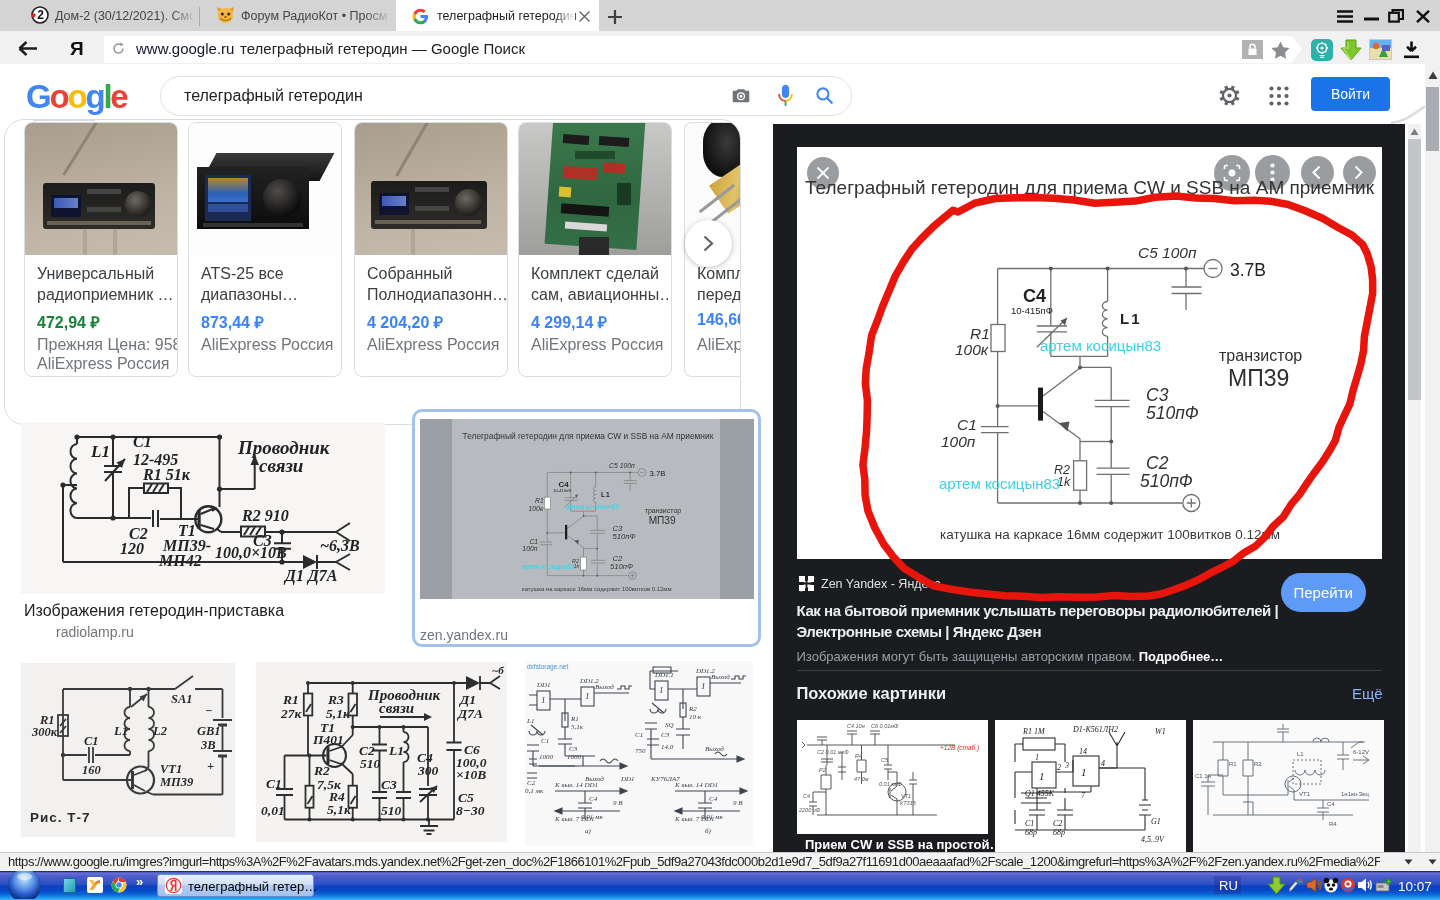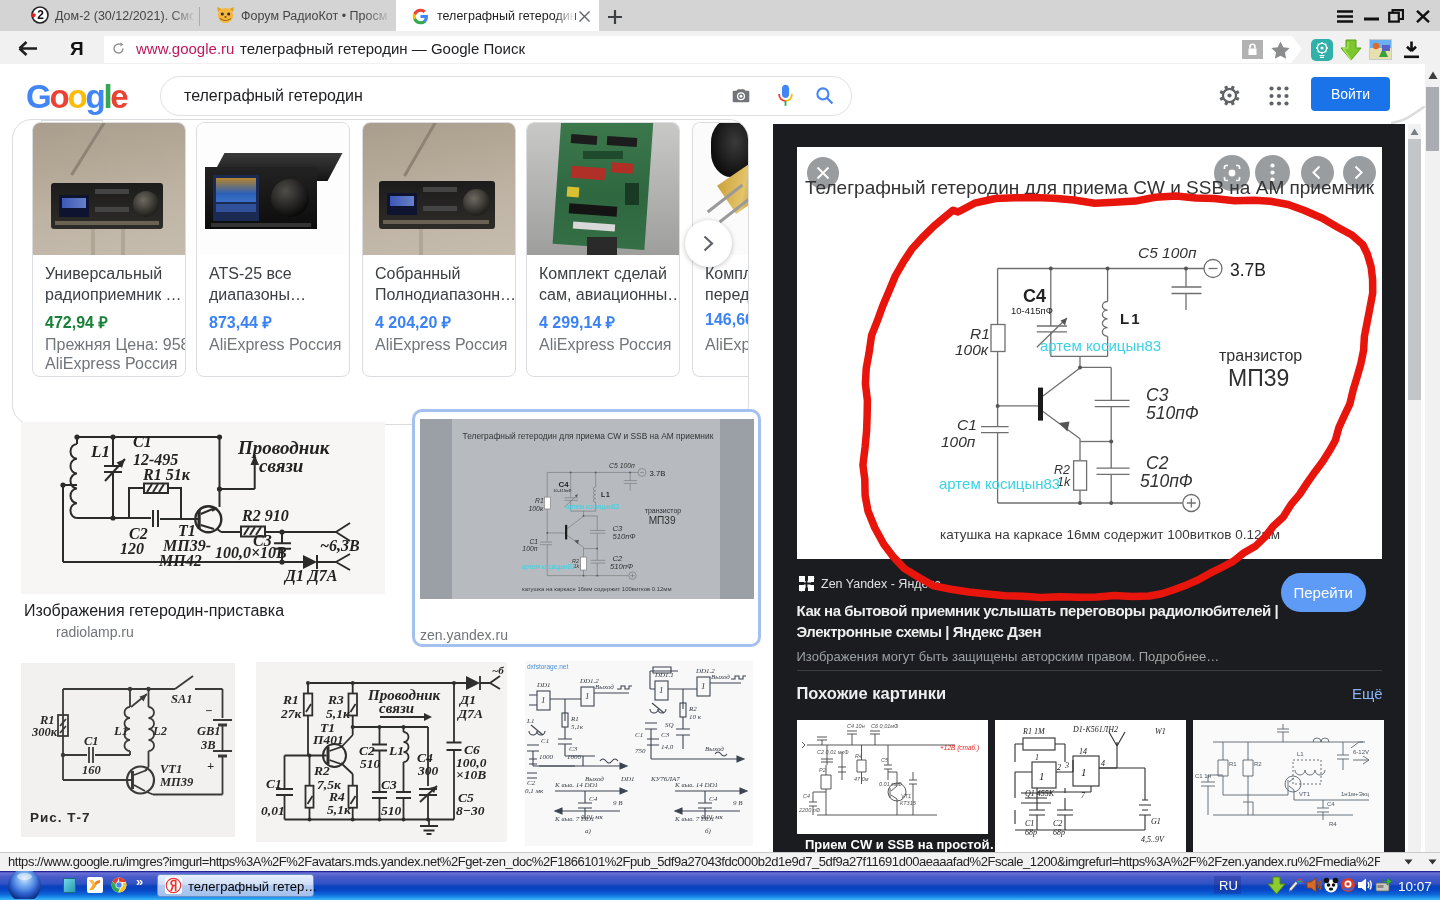--- a/index.html
+++ b/index.html
@@ -109,21 +109,21 @@
 <div class="abs" id="urlfield"></div>
 <div class="abs" id="urlpoint"></div>
 <svg class="abs" style="left:18px;top:41px;" width="20" height="15" viewBox="0 0 20 15">
       <path d="M1.5 7.5 H19 M1.5 7.5 L8.5 1 M1.5 7.5 L8.5 14" stroke="#1f1f1f" stroke-width="2.6" fill="none"></path>
     </svg>
 <div class="abs" style="left:70px;top:38px;font-size:19px;font-weight:bold;color:#111;">Я</div>
 <svg class="abs" style="left:112px;top:42px;" width="13" height="13" viewBox="0 0 13 13">
       <path d="M11 6.5 A4.5 4.5 0 1 1 8.6 2.5" stroke="#909090" stroke-width="1.4" fill="none"></path>
       <path d="M8 0.5 L11.5 2.2 L8.7 4.6 Z" fill="#909090"></path>
     </svg>
-<div class="abs" style="left:136px;top:40px;font-size:15px;color:#be185d;">www.google.ru</div>
+<div class="abs" style="left:136px;top:40px;font-size:15px;color:#0f172a;">www.google.ru</div>
 <div class="abs" style="left:240px;top:40px;font-size:15px;color:#202124;">телеграфный гетеродин — Google Поиск</div>
 
 <div class="abs" style="left:1242px;top:40px;width:21px;height:19px;background:#b2b2b2;"></div>
 <svg class="abs" style="left:1246px;top:43px;" width="13" height="13" viewBox="0 0 13 13">
       <rect x="2.5" y="5.5" width="8" height="6.5" fill="#fff"></rect>
       <path d="M4 5.5 V3.8 A2.5 2.5 0 0 1 9 3.8 V5.5" stroke="#fff" stroke-width="1.6" fill="none"></path>
     </svg>
 <svg class="abs" style="left:1271px;top:41px;" width="19" height="18" viewBox="0 0 19 18">
       <path d="M9.5 0.5 L12.3 6.2 L18.6 7.1 L14 11.5 L15.1 17.7 L9.5 14.8 L3.9 17.7 L5 11.5 L0.4 7.1 L6.7 6.2 Z" fill="#8a8d90"></path>
     </svg>
@@ -190,21 +190,21 @@
         <circle cx="2.5" cy="10" r="2.1"></circle>
         <circle cx="10" cy="10" r="2.1"></circle>
         <circle cx="17.5" cy="10" r="2.1"></circle>
         <circle cx="2.5" cy="17.5" r="2.1"></circle>
         <circle cx="10" cy="17.5" r="2.1"></circle>
         <circle cx="17.5" cy="17.5" r="2.1"></circle>
       </g>
     </svg>
 <div class="abs" id="voiti">Войти</div>
 
-<div class="abs" style="left:12px;top:119px;width:737px;height:306px;border:1px solid #dadce0;border-radius:20px;overflow:hidden;">
+<div class="abs" style="left:4px;top:119px;width:737px;height:306px;border:1px solid #dadce0;border-radius:20px;overflow:hidden;">
   <div style="position:absolute;left:28px;top:0;width:62px;height:10px;background:#fff;border:1px solid #dadce0;border-radius:0 0 8px 8px;"></div>
 
   <div class="pcard" style="left:19px;">
     <div class="pimg" style="background:linear-gradient(168deg,#a99d8d 0%,#b3a796 30%,#bdb2a2 55%,#c6bcae 100%);">
       <div style="position:absolute;left:18px;top:60px;width:112px;height:46px;background:linear-gradient(180deg,#1c1c1c,#2e2c28);border-radius:3px;"></div>
       <div style="position:absolute;left:26px;top:72px;width:30px;height:22px;background:#0e1430;"></div>
       <div style="position:absolute;left:29px;top:75px;width:24px;height:10px;background:linear-gradient(90deg,#4868d8,#7e9cf0);opacity:.8"></div>
       <div style="position:absolute;left:100px;top:68px;width:26px;height:26px;border-radius:50%;background:radial-gradient(circle at 40% 35%,#6e6a62,#23211d 70%);"></div>
       <div style="position:absolute;left:62px;top:66px;width:34px;height:5px;background:#444;"></div>
       <div style="position:absolute;left:62px;top:84px;width:34px;height:5px;background:#444;"></div>
@@ -685,21 +685,21 @@
   <svg class="abs" style="left:23.5px;top:450px;" width="19" height="19" viewBox="0 0 19 19">
         <path fill="#fff" d="M9.5 0 C9.3 5.2 8.6 7.2 6.9 8.6 C5.4 9.9 3.4 10.3 0 10.5 V8.5 C3.4 8.7 5.4 9.1 6.9 10.4 C8.6 11.8 9.3 13.8 9.5 19 H11.5 C11.7 13.8 12.4 11.8 14.1 10.4 C15.6 9.1 17.6 8.7 19 8.5 V10.5 C17.6 10.3 15.6 9.9 14.1 8.6 C12.4 7.2 11.7 5.2 11.5 0 Z" transform="rotate(45 9.5 9.5)"></path>
         <path fill="#fff" d="M2 2 h6 v6 h-6 z M11 2 h6 v6 h-6 z M2 11 h6 v6 h-6 z M11 11 h6 v6 h-6 z"></path>
         <path fill="#1b1c1f" d="M8.6 0 h1.8 v19 h-1.8 z M0 8.6 h19 v1.8 h-19 z"></path>
         <circle cx="9.5" cy="9.5" r="9.5" fill="none" stroke="#1b1c1f" stroke-width="0"></circle>
       </svg>
   <div class="abs" style="left:48px;top:452.5px;font-size:12.5px;color:#dfe1e3;">Zen Yandex - Яндекс</div>
   <div class="abs" style="left:507.7px;top:449px;width:85px;height:39px;border-radius:20px;background:#5d9bf7;color:#fff;font-size:15px;text-align:center;line-height:39px;">Перейти</div>
   <div class="abs" style="left:23.5px;top:478px;font-size:15px;font-weight:bold;color:#eceeef;letter-spacing:-0.45px;">Как на бытовой приемник услышать переговоры радиолюбителей |</div>
   <div class="abs" style="left:23.5px;top:499px;font-size:15px;font-weight:bold;color:#eceeef;letter-spacing:-0.45px;">Электронные схемы | Яндекс Дзен</div>
-  <div class="abs" style="left:23.5px;top:524.5px;font-size:13px;color:#9aa0a6;">Изображения могут быть защищены авторским правом. <span style="color:#a3a3a3;font-weight:normal;">Подробнее…</span></div>
+  <div class="abs" style="left:23.5px;top:524.5px;font-size:13px;color:#9aa0a6;">Изображения могут быть защищены авторским правом. <span style="color:#ffffff;font-weight:bold;">Подробнее…</span></div>
   <div class="abs" style="left:23.5px;top:546px;width:585px;height:1px;background:#3b3e42;"></div>
   <div class="abs" style="left:23.5px;top:560px;font-size:16.5px;font-weight:bold;color:#eceeef;">Похожие картинки</div>
   <div class="abs" style="left:579px;top:561px;font-size:15px;color:#8ab4f8;">Ещё</div>
 
   <div class="abs" id="thumb1" style="left:23.5px;top:595.5px;width:191px;height:114px;background:#fff;overflow:hidden;">
     <svg width="191" height="114" viewBox="0 0 191 114">
       <g stroke="#444" stroke-width="0.9" fill="none">
         <path d="M10,25 H140 M25,25 V20 M20,20 h10 M20,17 h10 M55,25 V14 M50,14 h10 M50,11 h10 M78,25 V14 M73,14 h10 M73,11 h10"></path>
         <path d="M8,25 l-3,3 m3,-3 l-3,-3"></path>
         <path d="M30,25 V45 M24,39 h12 M24,42 h12"></path>

